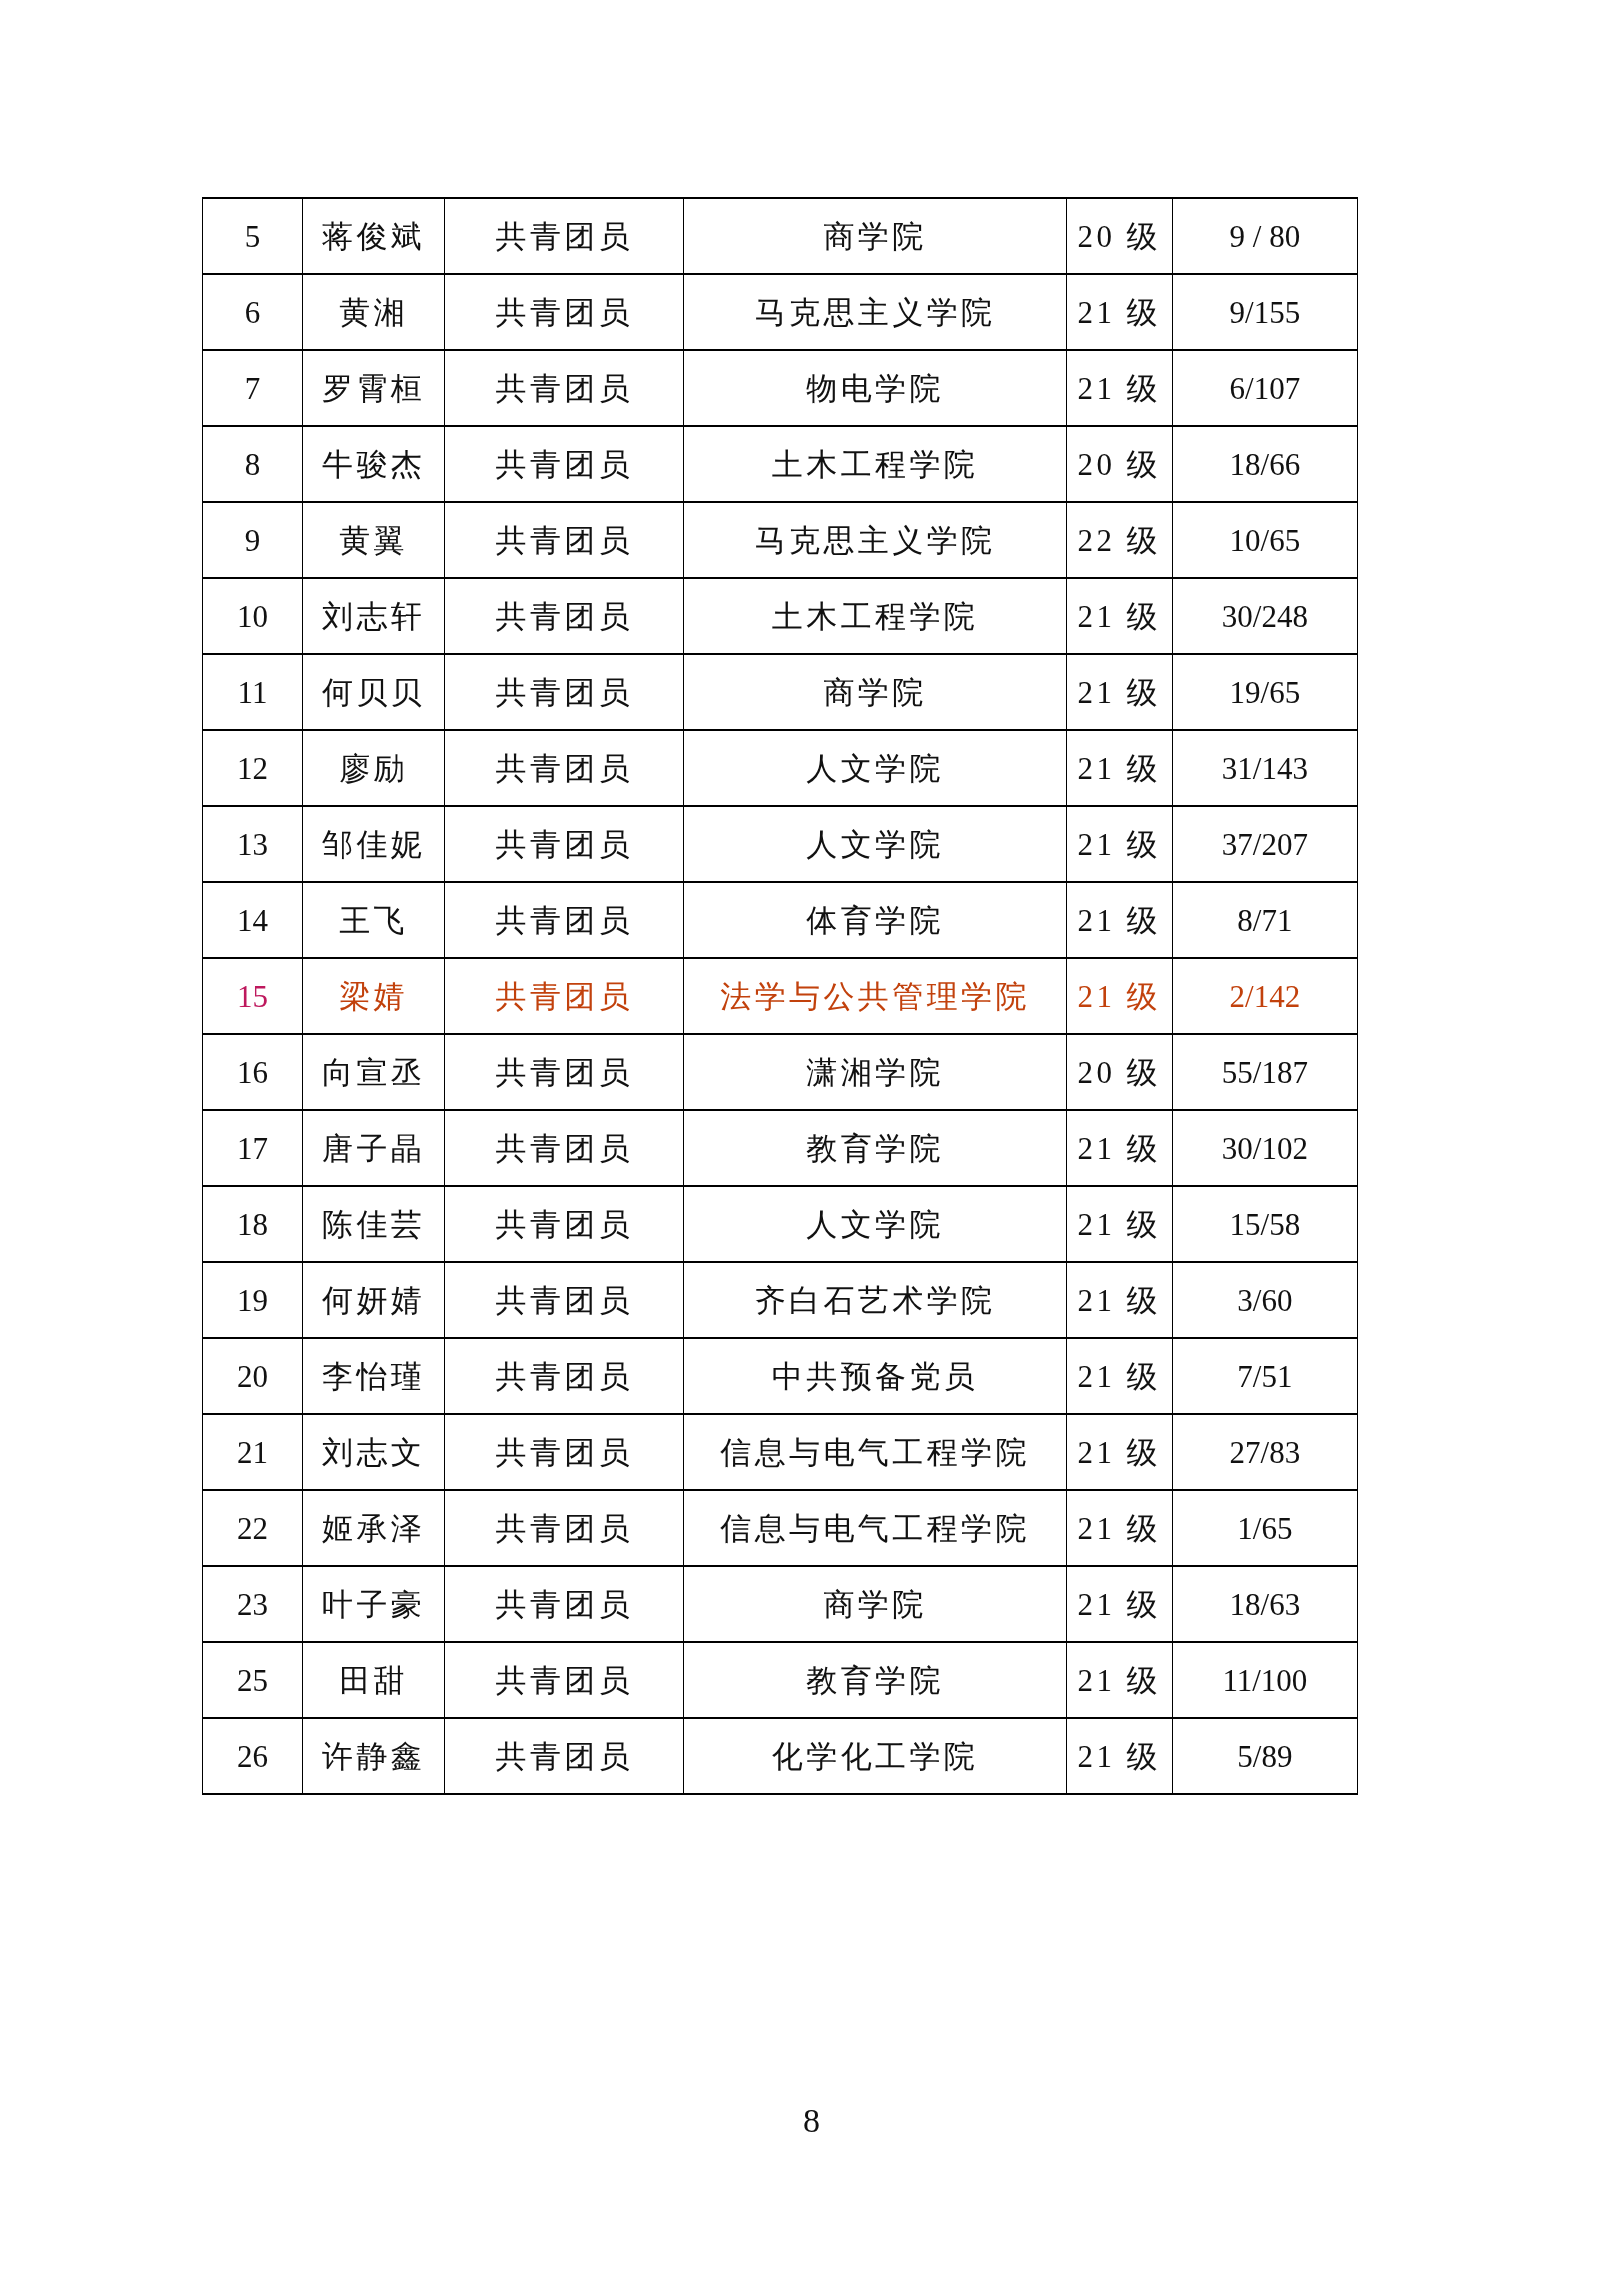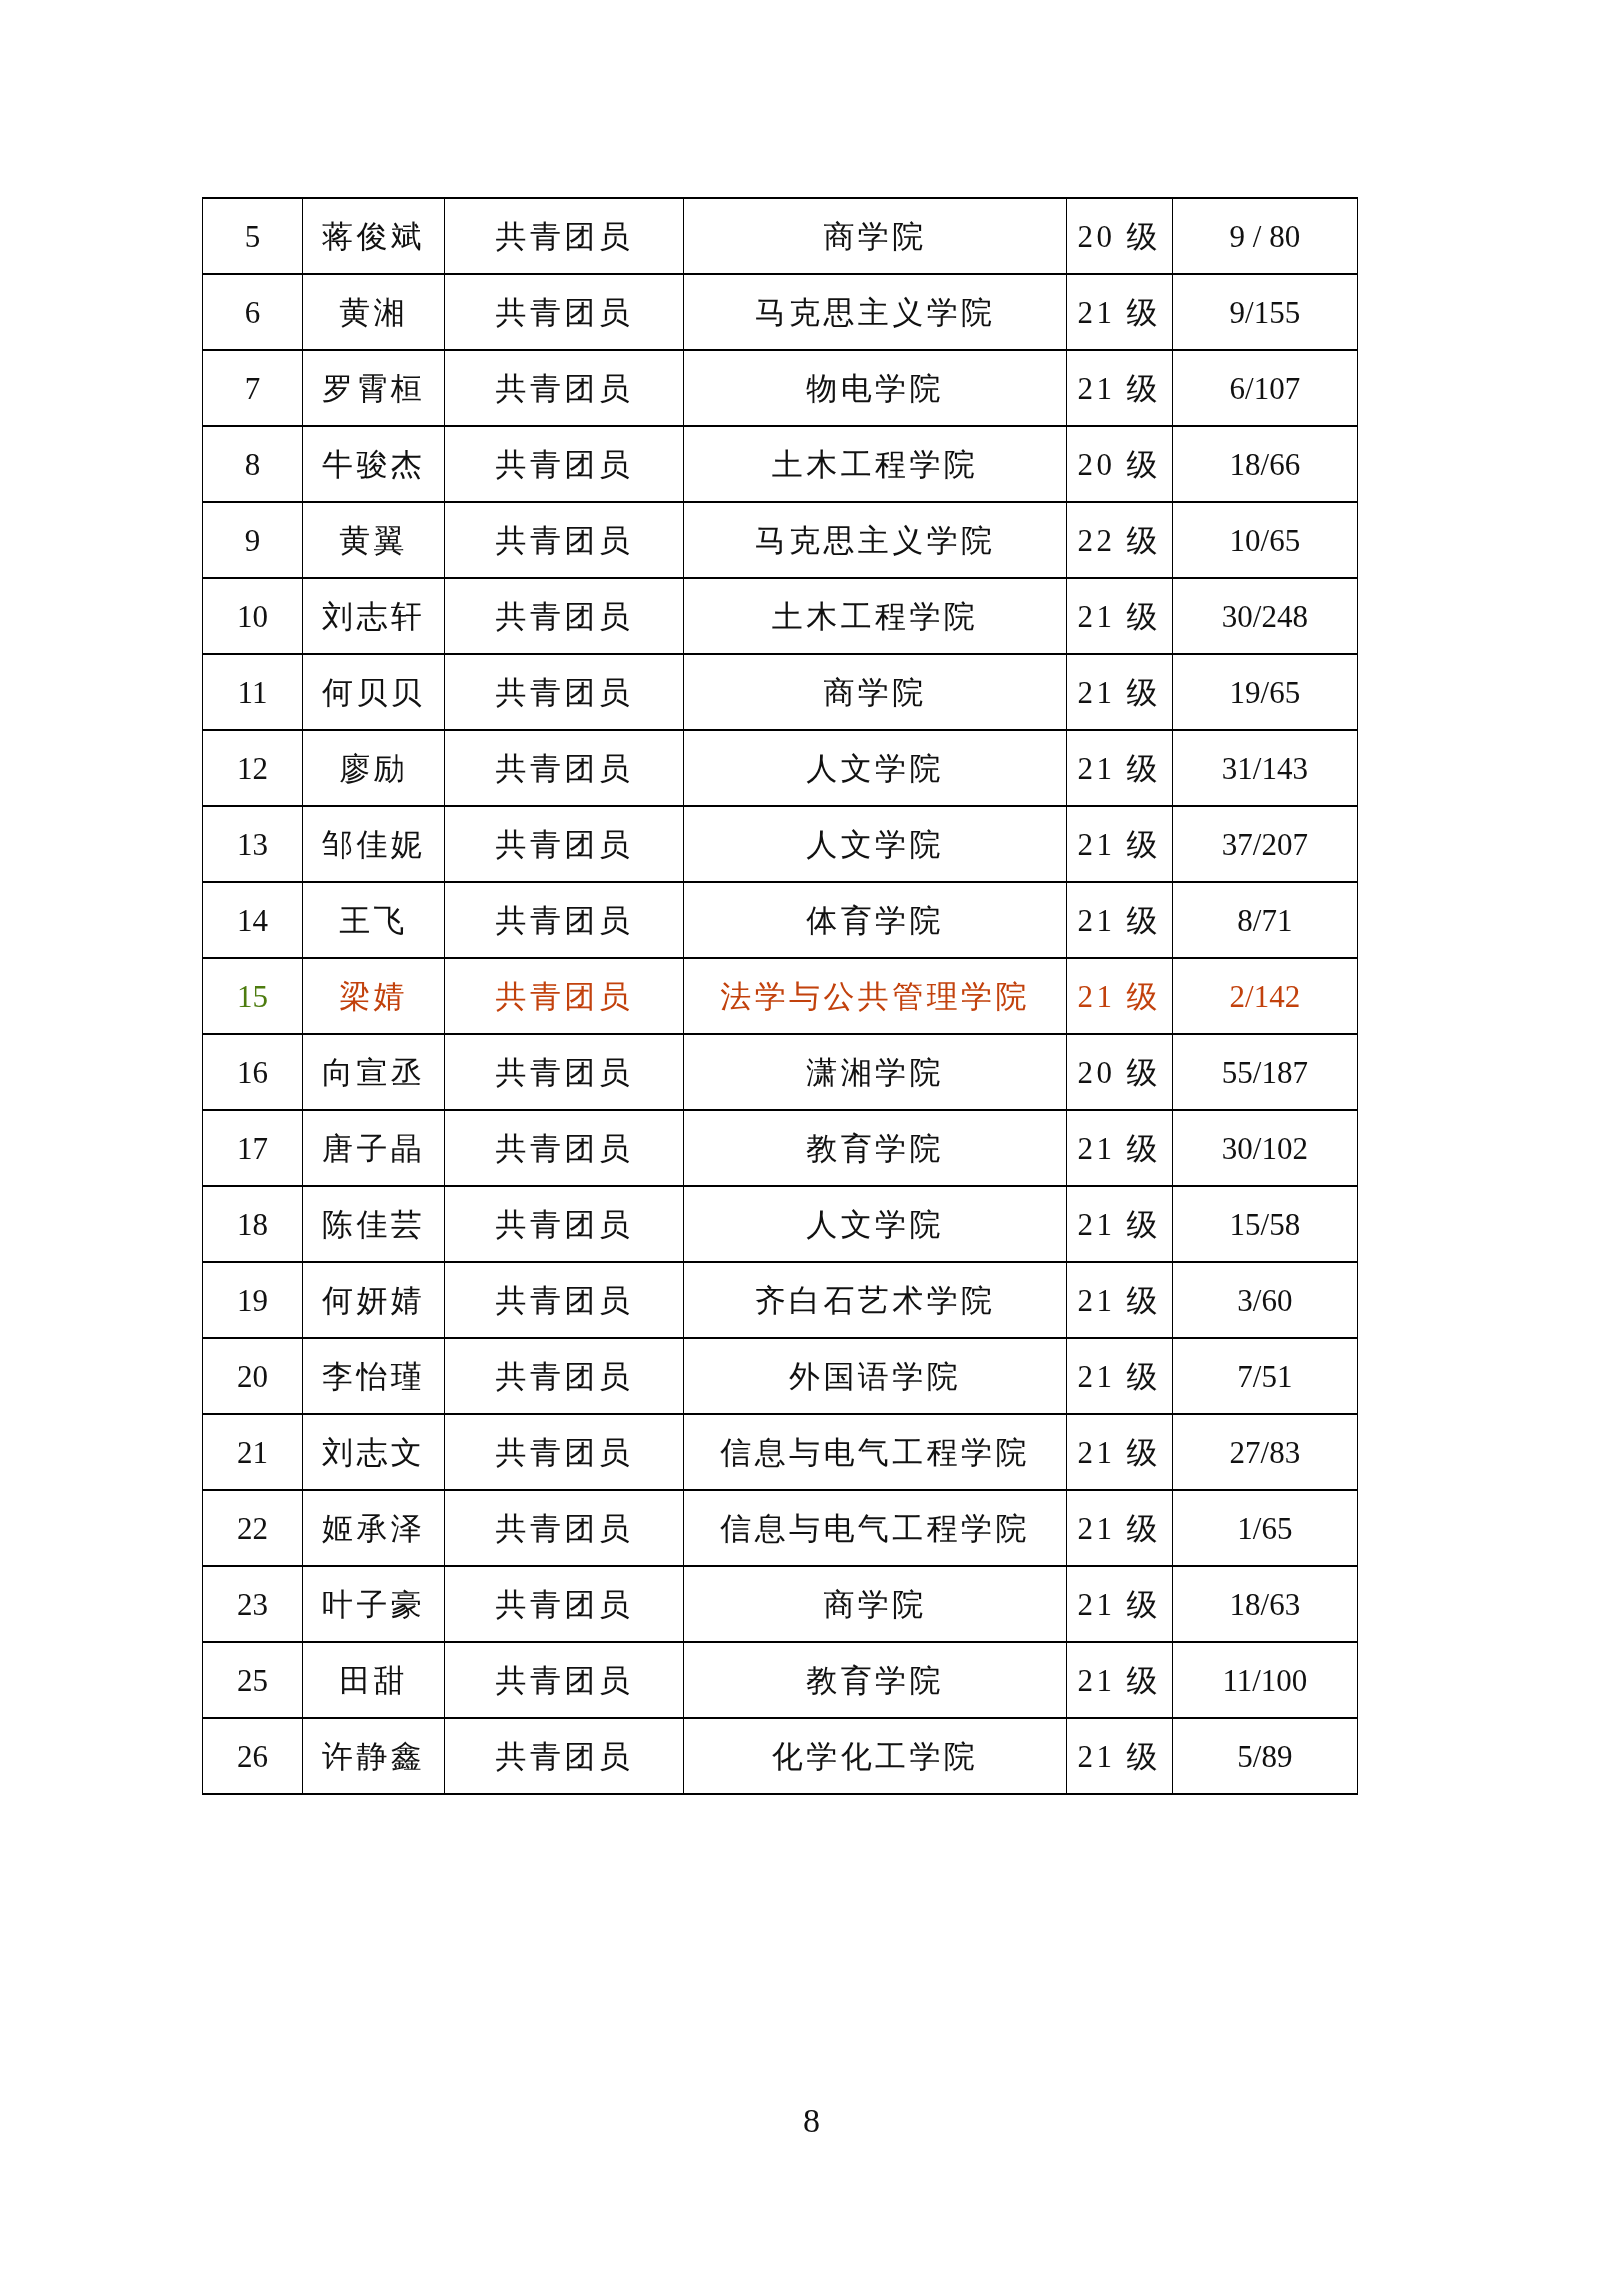--- a/index.html
+++ b/index.html
@@ -41,21 +41,21 @@
       vertical-align: middle;
       font-size: 31px;
       letter-spacing: 3.4px;
       line-height: 1;
       white-space: nowrap;
     }
     table.roster tr:first-child td { border-top-width: 2px; }
     table.roster td.c-no { letter-spacing: 0; }
     table.roster td.c-rank { letter-spacing: 0; margin-top: 32px; }
     table.roster tr.muted td { color: #c2410c; }
-    table.roster tr.muted td.c-no { color: #4d7c0f; }
+    table.roster tr.muted td.c-no { color: #be185d; }
     .page-number {
       position: absolute;
       left: 0;
       width: 1623px;
       top: 2104px;
       text-align: center;
       font-size: 34px;
       line-height: 1;
       color: #111;
     }
@@ -191,21 +191,21 @@
     <td class="c-name">何妍婧</td>
     <td class="c-status">共青团员</td>
     <td class="c-college">齐白石艺术学院</td>
     <td class="c-grade">21 级</td>
     <td class="c-rank">3/60</td>
   </tr>
         <tr>
     <td class="c-no">20</td>
     <td class="c-name">李怡瑾</td>
     <td class="c-status">共青团员</td>
-    <td class="c-college">外国语学院</td>
+    <td class="c-college">中共预备党员</td>
     <td class="c-grade">21 级</td>
     <td class="c-rank">7/51</td>
   </tr>
         <tr>
     <td class="c-no">21</td>
     <td class="c-name">刘志文</td>
     <td class="c-status">共青团员</td>
     <td class="c-college">信息与电气工程学院</td>
     <td class="c-grade">21 级</td>
     <td class="c-rank">27/83</td>

